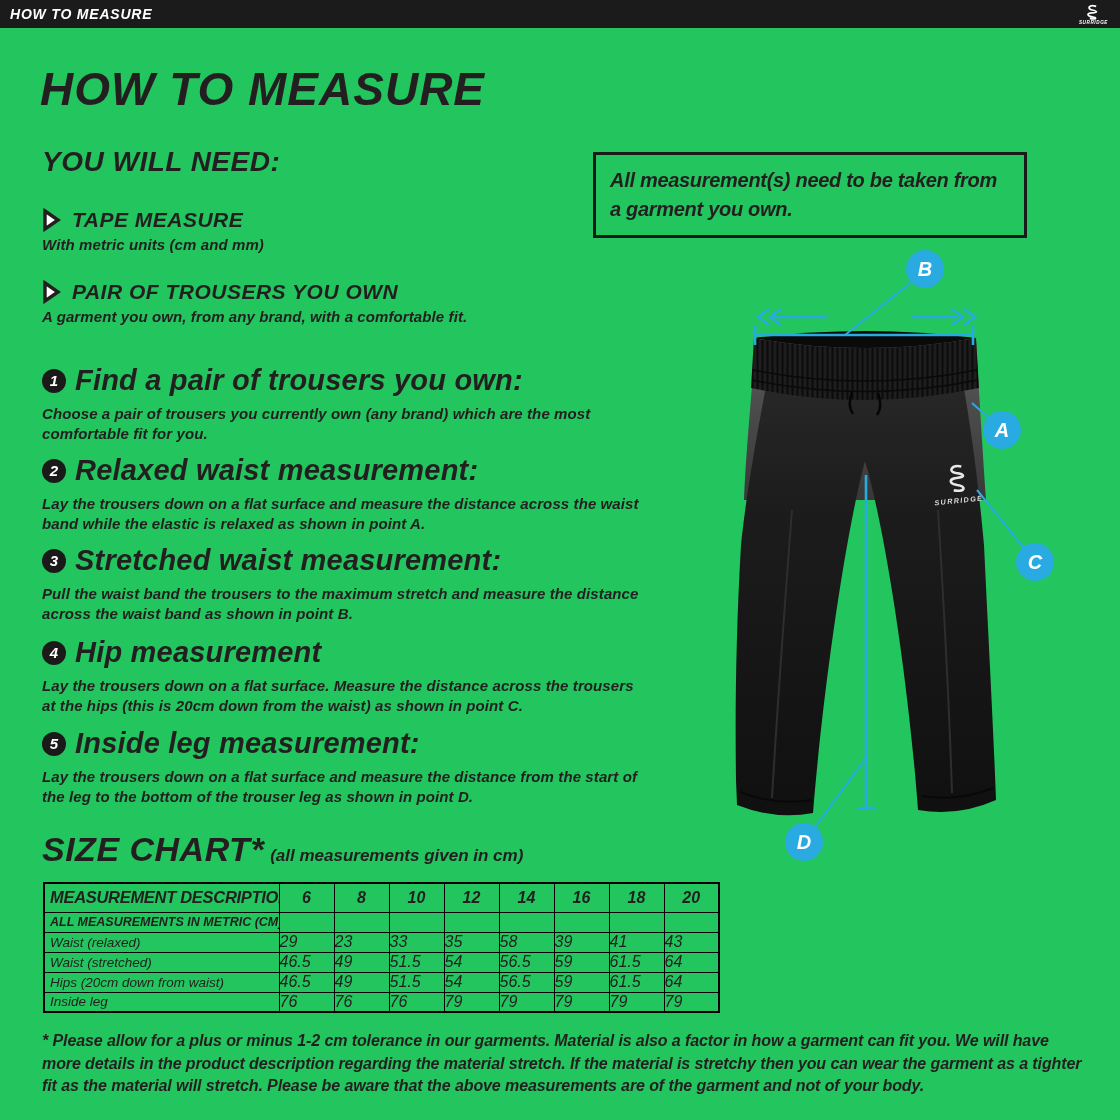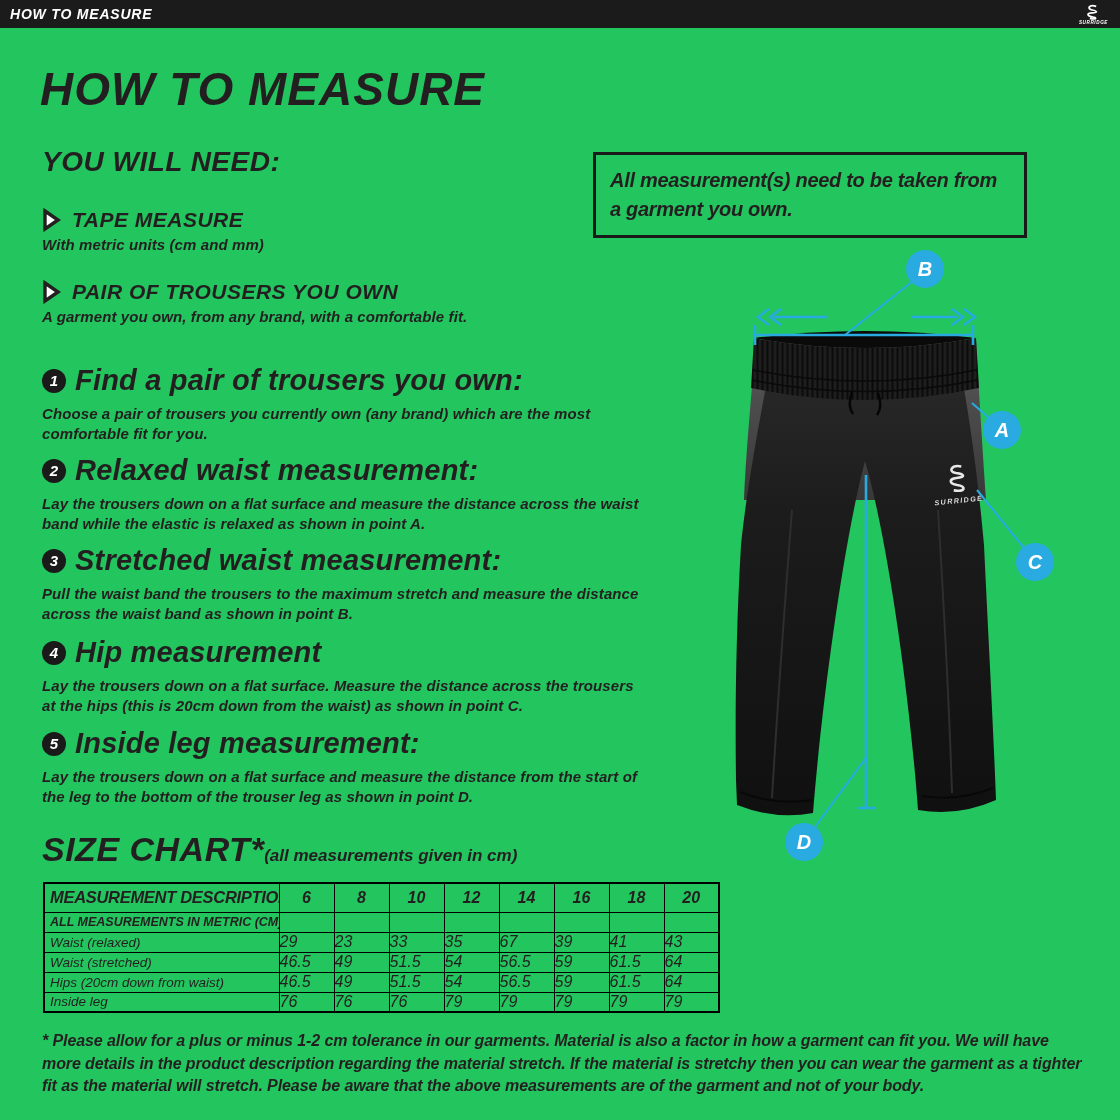--- a/index.html
+++ b/index.html
@@ -40,21 +40,21 @@
   .step-head { display:flex; align-items:center; gap:9px; }
   .step-num {
     width:24px; height:24px; border-radius:50%; background:#1a1a1a; color:#fff;
     font-size:15px; font-weight:bold; display:flex; align-items:center; justify-content:center; flex:0 0 auto;
   }
   .step-title { font-size:29px; font-weight:bold; letter-spacing:.2px;text-align:right; }
   .step-body { font-size:15px; font-weight:bold; line-height:1.35; margin-top:7px; max-width:600px; letter-spacing:.1px; }
 
   
   .sc-heading { position:absolute; left:42px; top:830px; font-size:34px; font-weight:bold; letter-spacing:.5px; }
-  .sc-sub { font-size:17px; font-weight:bold; letter-spacing:0; }
+  .sc-sub { font-size:17px; font-weight:bold; letter-spacing:0; margin-left:6px; }
 
   table.size-chart {
     position:absolute; left:43px; top:882px; width:675px;
     border-collapse:collapse; border:2px solid #000; table-layout:fixed;
   }
   table.size-chart th, table.size-chart td { border:1px solid #000; overflow:hidden; white-space:nowrap; }
   table.size-chart col.c-desc { width:235px; }
   table.size-chart col.c-size { width:55px; }
   tr.hdr th { height:29px; font-size:16px; text-align:center; }
   tr.hdr th.desc { text-align:left; padding-left:5px; font-size:16.5px; letter-spacing:-.3px; }
@@ -190,21 +190,21 @@
           <td></td>
       <td></td>
           <td></td>
     </tr>
     <tr class="data">
       <td class="desc">Waist (relaxed)</td>
       <td>29</td>
       <td>23</td>
       <td>33</td>
       <td>35</td>
-      <td>67</td>
+      <td>58</td>
       <td>39</td>
       <td>41</td>
       <td>43</td>
     </tr>
     <tr class="data">
       <td class="desc">Waist (stretched)</td>
       <td>46.5</td>
       <td>49</td>
       <td>51.5</td>
       <td>54</td>

